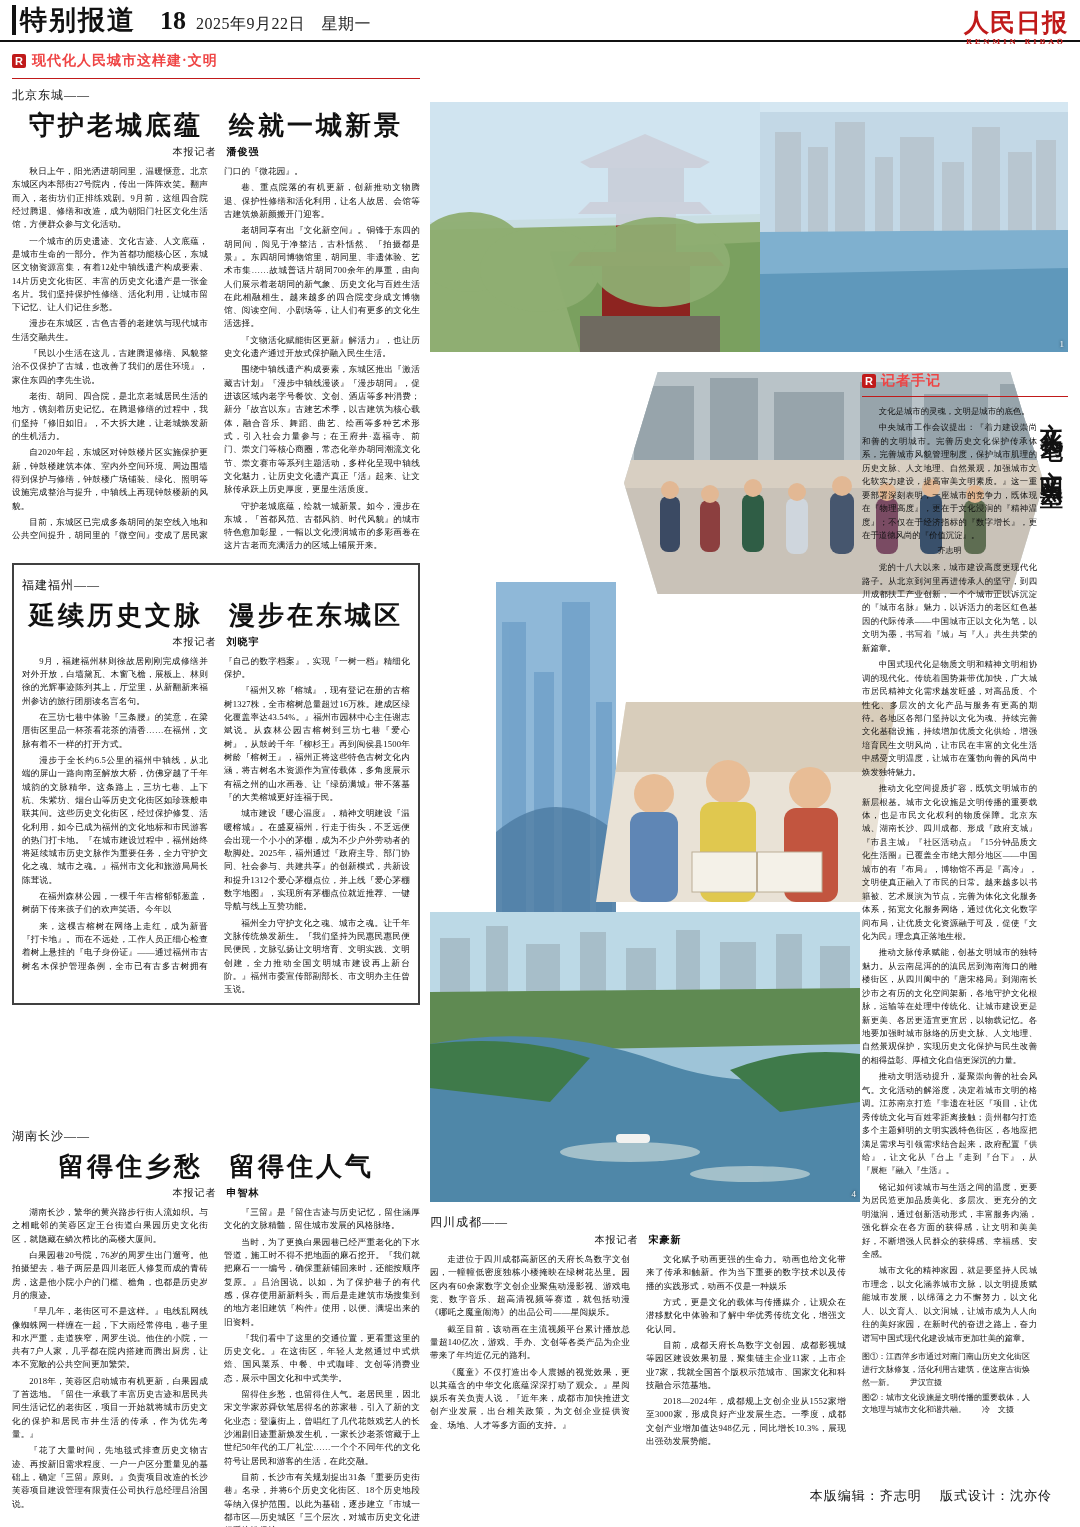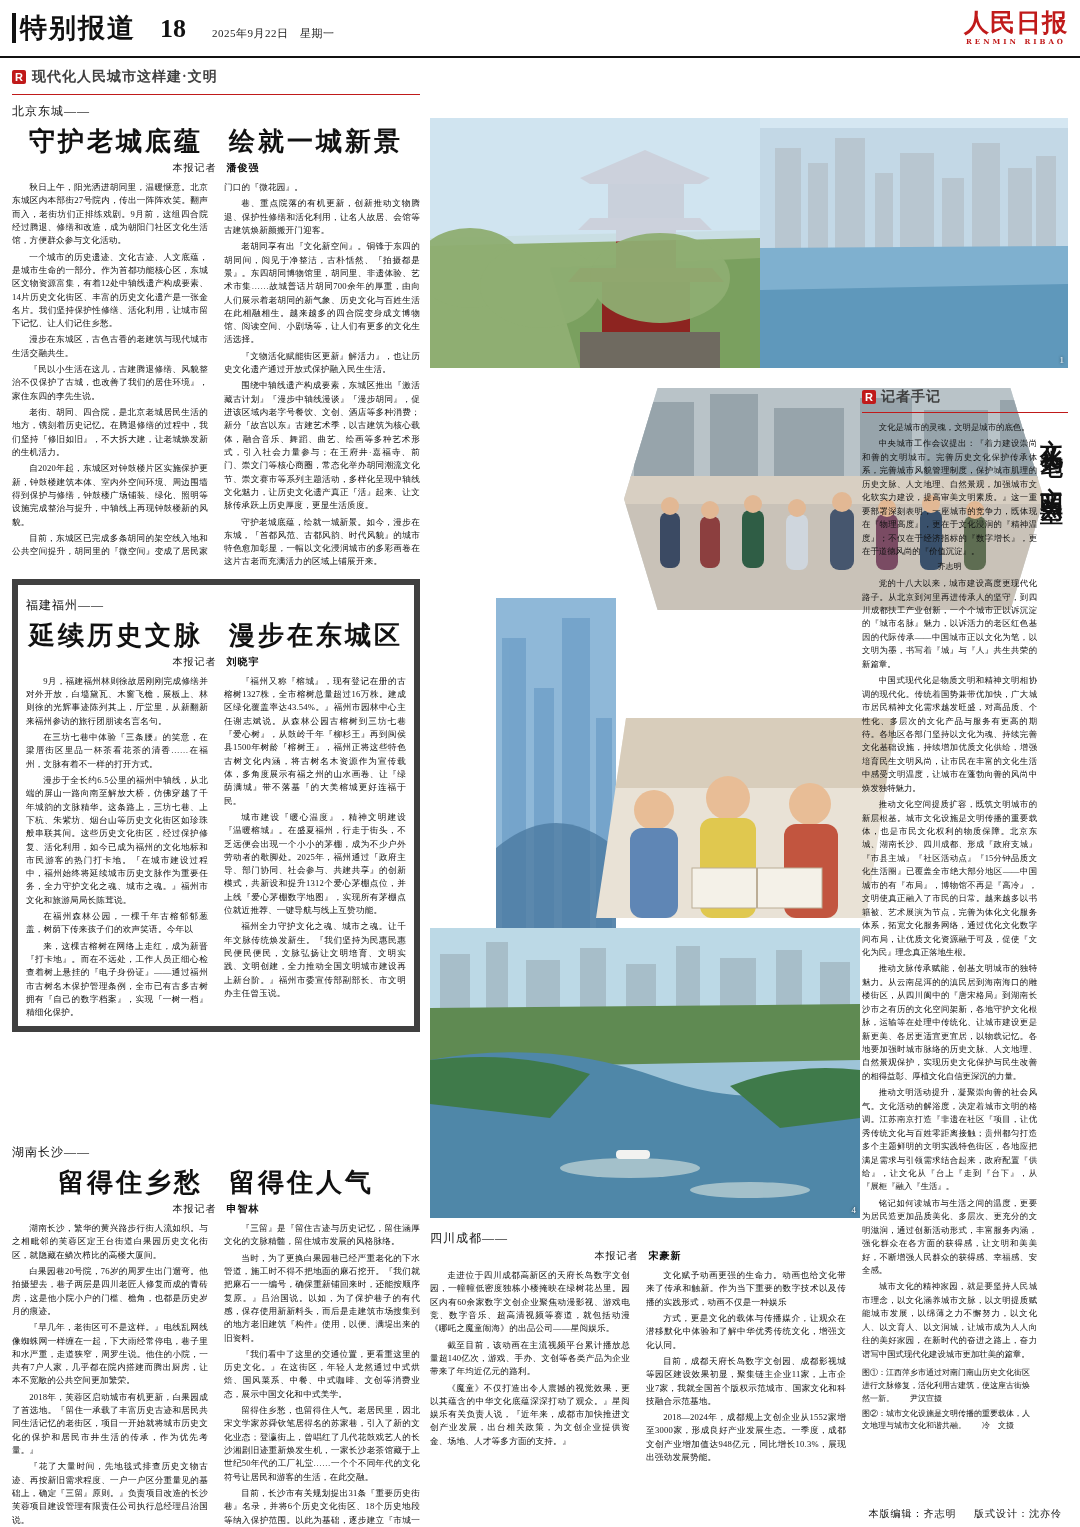--- a/index.html
+++ b/index.html
@@ -8,33 +8,33 @@
     width:1080px; height:1527px;
     background:#ffffff;
     font-family:"Liberation Serif", serif;
     color:#111;
     position:relative;
     overflow:hidden;
   }
   
   .masthead {
     position:relative;
-    height:58px;
+    height:42px;
     border-bottom:2px solid #111;
     display:flex; align-items:center;
     padding:0 12px;
   }
   .mast-left { display:flex; align-items:baseline; gap:10px; }
   .mast-bar { width:4px; height:30px; background:#111; margin-right:4px; }
   .mast-title {
     font-size:27px; font-weight:bold; letter-spacing:2px;
     font-family:"DejaVu Serif", serif;
   }
   .mast-page { font-size:26px; font-weight:bold; margin-left:14px; font-family:"Liberation Serif",serif;}
-  .mast-date { font-size:11px; color:#222; margin-left:16px; letter-spacing:0.5px;}
+  .mast-date { font-size:16px; color:#222; letter-spacing:0.5px;}
   .mast-logo {
     position:absolute; right:12px; top:6px;
     font-size:25px; font-weight:bold; letter-spacing:1px;
     color:#c01a1a;
     font-family:"DejaVu Serif", serif;
   }
   .mast-logo .sub { display:block; font-size:7px; letter-spacing:3px; color:#c01a1a; text-align:center; margin-top:-2px;}
 
   
   .page { position:relative; width:1080px; height:1469px; }
@@ -45,21 +45,21 @@
   .section-flag {
     display:flex; align-items:center; gap:6px;
     margin-bottom:8px;
   }
   .flag-box {
     background:#c01a1a; color:#fff; font-size:11px; font-weight:bold;
     width:14px; height:14px; display:flex; align-items:center; justify-content:center;
     border-radius:2px;
     font-family:"Liberation Sans", sans-serif;
   }
-  .flag-text { font-size:14px; font-weight:bold; color:#404040; letter-spacing:1px; }
+  .flag-text { font-size:14px; font-weight:bold; color:#ef4444; letter-spacing:1px; }
   .rule-line { border-top:1px solid #c01a1a; margin:4px 0 8px 0; }
 
   .kicker { font-size:12px; margin:4px 0 2px 0; letter-spacing:1px;}
   .headline {
     font-size:26px; font-weight:bold; letter-spacing:3px;
     text-align:center; margin:4px 0 2px 0;
     font-family:"DejaVu Serif", serif;
   }
   .headline .gap { display:inline-block; width:26px;}
   .byline { text-align:center; font-size:10px; margin:2px 0 6px 0; letter-spacing:1px;}
@@ -67,21 +67,21 @@
 
   .twocol {
     column-count:2; column-gap:16px;
     font-size:8.6px; line-height:1.55; text-align:justify;
     letter-spacing:0.2px;
   }
   .twocol p { margin:0 0 3px 0; text-indent:2em; }
 
   
   .boxed {
-    border:6px solid #404040;
+    border:2px solid #404040;
     padding:8px 8px 6px 8px;
     margin-top:10px;
   }
 
   
   .vert-title {
     position:absolute;
     left:440px; top:60px;
     width:120px;
     writing-mode:vertical-rl;
@@ -122,22 +122,22 @@
   .note-body { font-size:8.4px; line-height:1.6; text-align:justify; }
   .note-body p { margin:0 0 3px 0; text-indent:2em; }
 
   
   .col-bl { position:absolute; left:12px; top:1082px; width:408px; }
 
   
   .col-bc { position:absolute; left:430px; top:1168px; width:416px; }
 
   .footer {
-    position:absolute; right:18px; bottom:6px;
-    font-size:10px; letter-spacing:1px;
+    position:absolute; right:28px; bottom:6px;
+    font-size:13px; letter-spacing:1px;
   }
   .cap-list { font-size:8px; line-height:1.6; }
   .cap-list p { margin:0 0 2px 0; }
 
   
   .note-wrap { display:flex; flex-direction:row-reverse; gap:0; }
 </style>
 </head>
 <body>
 

